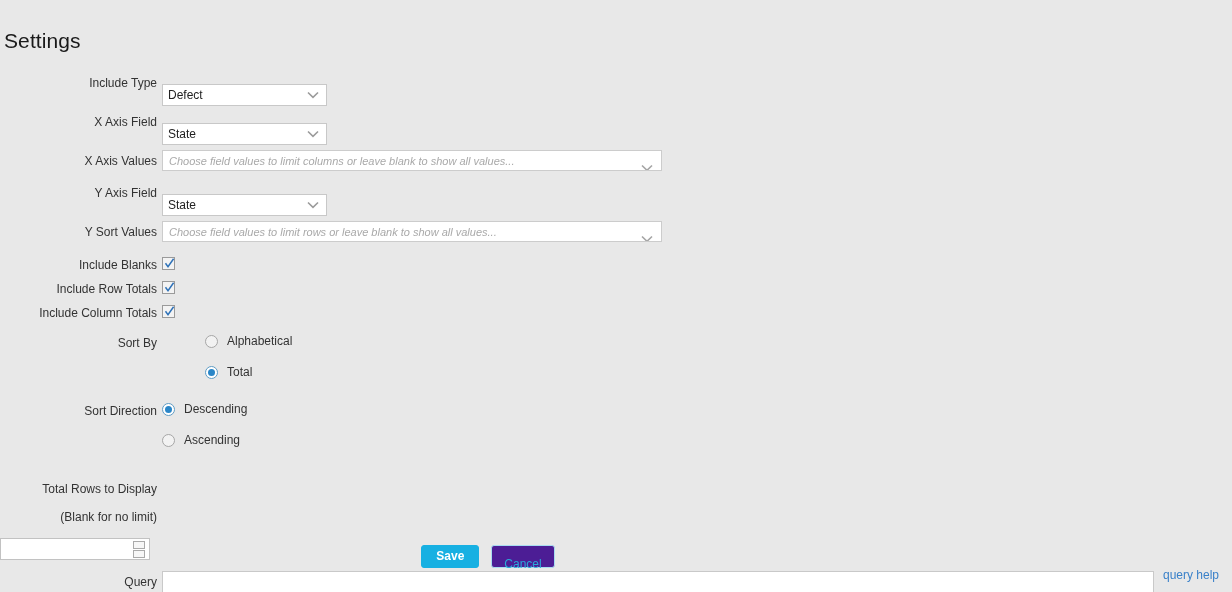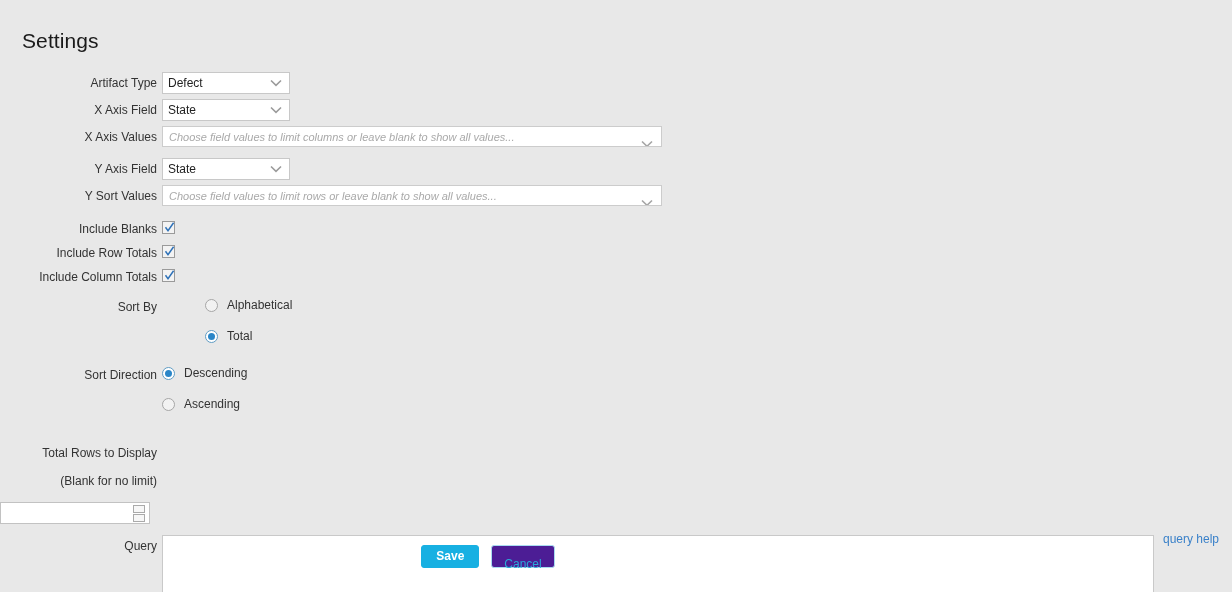--- a/index.html
+++ b/index.html
@@ -11,21 +11,21 @@
     height: 592px;
     background: #e8e8e8;
     font-family: "Liberation Sans", sans-serif;
     font-size: 12px;
     color: #333333;
     overflow: hidden;
     position: relative;
   }
   #page-title {
     position: absolute;
-    left: 22px;
+    left: 4px;
     top: 15px;
     font-size: 21px;
     font-weight: normal;
     color: #1a1a1a;
     letter-spacing: 0.1px;
   }
 
   .form {
     position: absolute;
     left: 0;
@@ -48,31 +48,32 @@
     padding-top: 4px;
     white-space: pre-line;
   }
   .field {
     flex: 0 0 auto;
   }
 
   
   .select {
     position: relative;
-    width: 128px;
+    width: 165px;
     height: 22px;
     background: #ffffff;
     border: 1px solid #c8c8c8;
     box-sizing: border-box;
     font-size: 12px;
     color: #222222;
     line-height: 20px;
     padding-left: 5px;
     overflow: hidden;
     cursor: default;
+    margin-top: 12px;
   }
   .select .chev {
     position: absolute;
     right: 7px;
     top: 6px;
     width: 12px;
     height: 8px;
   }
   .select .chev svg { display:block; }
 
@@ -265,21 +266,21 @@
   }
 </style>
 </head>
 <body>
 
 <h1 id="page-title">Settings</h1>
 
 <div class="form">
 
   <div class="row">
-    <div class="label">Artifact Type</div>
+    <div class="label">Include Type</div>
     <div class="field">
       <div class="select">
         <span>Defect</span>
         <span class="chev">
           <svg width="12" height="8" viewBox="0 0 12 8">
               <path d="M1 1.5 L6 6.3 L11 1.5" fill="none" stroke="#9b9b9b" stroke-width="1.6"></path>
             </svg>
         </span>
       </div>
     </div>

